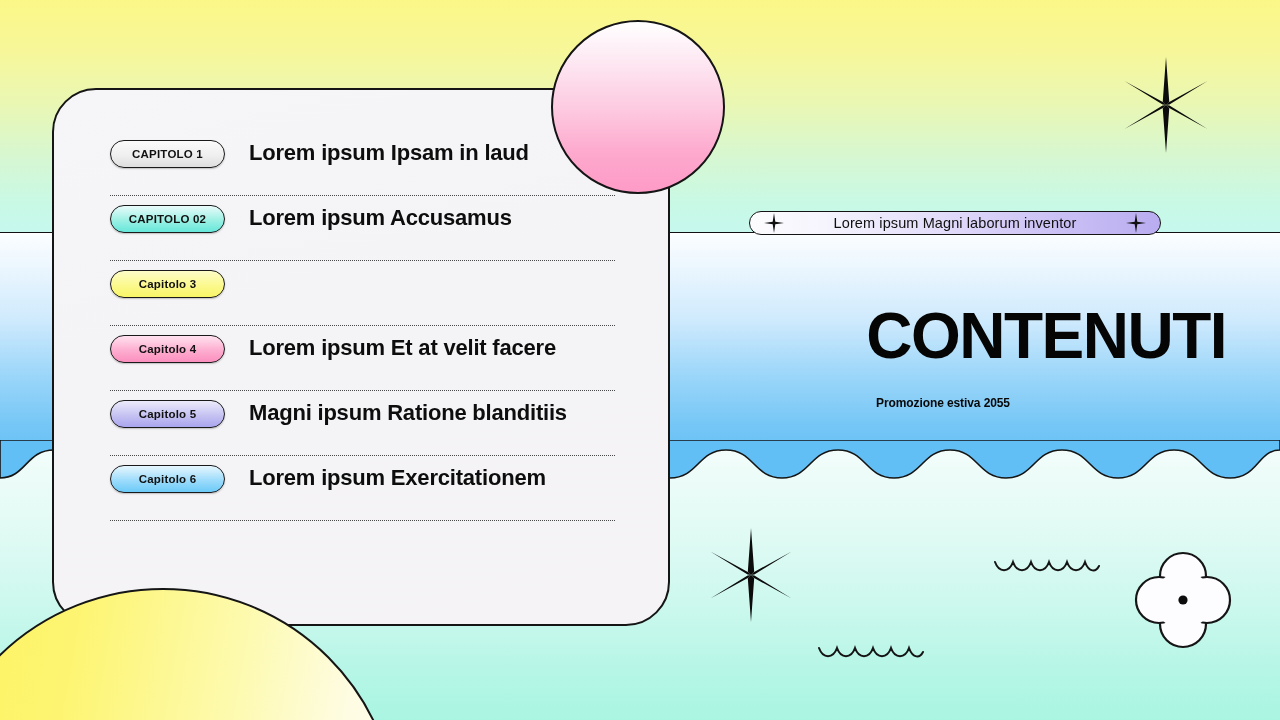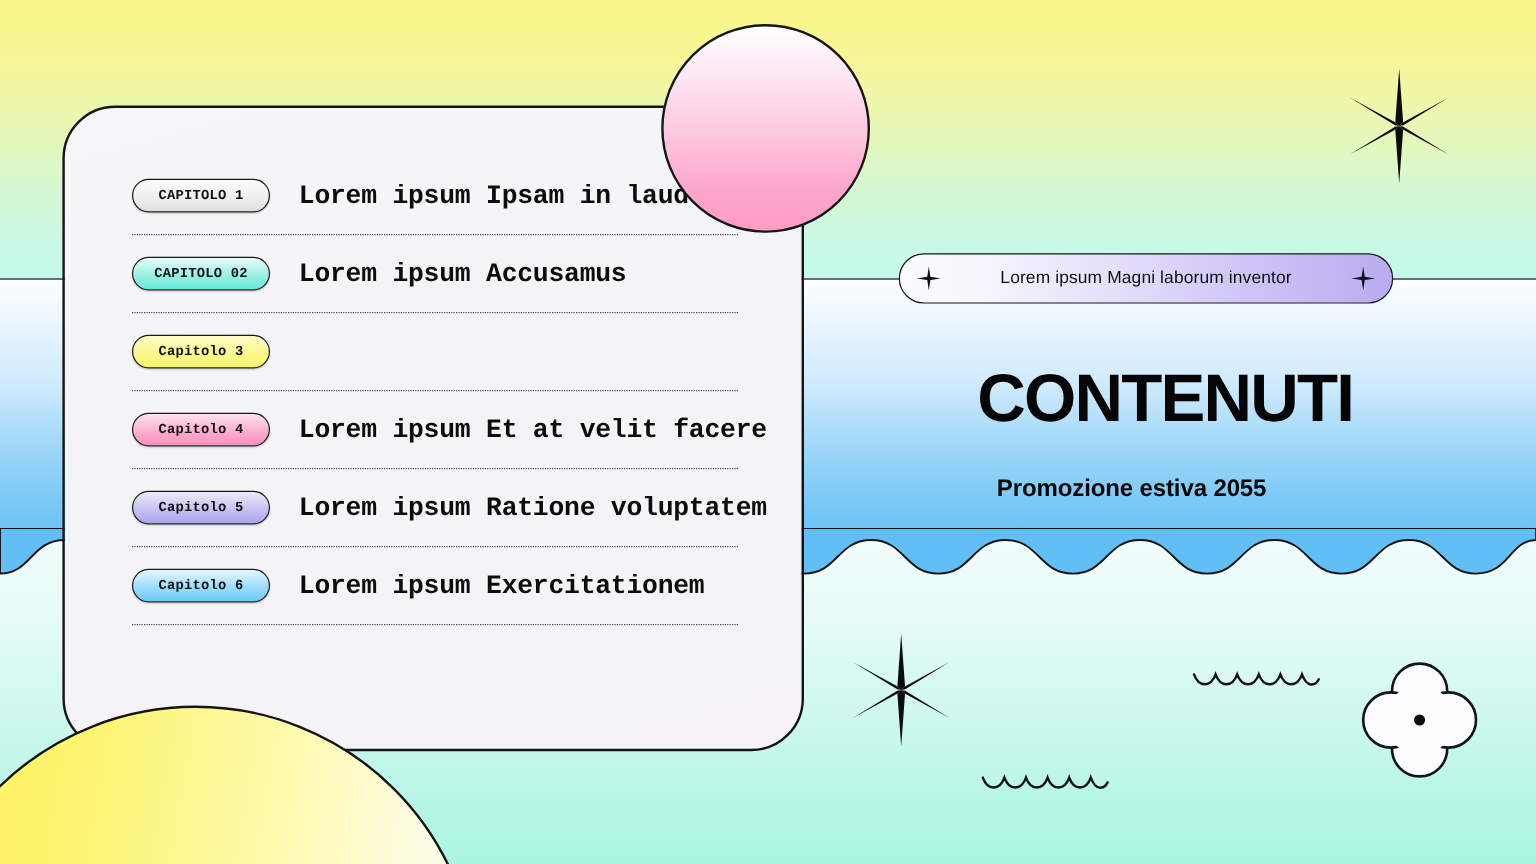--- a/index.html
+++ b/index.html
@@ -54,23 +54,22 @@
 
   
   .card {
     position:absolute; left:52px; top:88px; width:618px; height:538px;
     background:linear-gradient(165deg,#f6f5f7 0%,#f4f3f6 40%,#f5f3f6 100%);
     border:2.4px solid #151515; border-radius:44px;
     z-index:5;
   }
   .toc { position:absolute; left:56px; top:50px; width:505px; z-index:9; }
   .toc-row {
-    display:flex; align-items:center;
+    display:flex; 
     height:46px;
-    font-family:Liberation Mono, monospace;
   }
   .toc-sep { height:1px; border-top:1.6px dotted #2b2b2b; opacity:.85; margin:9px 0 9px 0; }
 
   .pill {
     width:115px; height:28px; border-radius:14px;
     border:1.5px solid #1a1a1a;
     display:flex; align-items:center; justify-content:center;
     font-size:11.5px; font-weight:bold; color:#111; letter-spacing:.2px;
     flex:0 0 auto;
     box-shadow:0 1px 1.5px rgba(0,0,0,.22);
@@ -83,38 +82,38 @@
   .pill.g6 { background:linear-gradient(180deg,#e6f6fe 0%,#9ddcfb 55%,#6ccaf8 100%); }
   .pill.g7 { background:linear-gradient(180deg,#fbfbfb 0%,#f0f0f0 55%,#e0e0e0 100%); }
 
   .toc-title {
     margin-left:24px; font-size:22px; font-weight:bold; color:#0d0d0d;
     letter-spacing:-.2px; white-space:nowrap;
   }
 
   
   .badge {
-    position:absolute; left:749px; top:211px; width:412px; height:42px;
+    position:absolute; left:749px; top:211px; width:412px; height:24px;
     border-radius:21px; border:1.6px solid #141414;
     background:linear-gradient(90deg,#fcfcfe 0%,#f6f4fd 18%,#e3ddfa 46%,#cdc3f5 72%,#b9acf0 100%);
     display:flex; align-items:center; justify-content:flex-start;
     padding:0 14px; z-index:9;
   }
   .badge-text {
     flex:1; text-align:center; font-size:14.5px; color:#101010;
     letter-spacing:.1px; white-space:nowrap;
   }
   .headline {
-    position:absolute; left:688px; top:305px; width:566px;
-    text-align:center; font-size:56px; font-weight:bold; color:#050505;
+    position:absolute; left:660px; top:305px; width:566px;
+    text-align:right; font-size:64px; font-weight:bold; color:#050505;
     letter-spacing:-1.5px; line-height:.98; z-index:9;
   }
   .subhead {
     position:absolute; left:660px; top:396px; width:566px;
-    text-align:center; font-size:20px; font-weight:bold; color:#080808;
+    text-align:center; font-size:12px; font-weight:bold; color:#080808;
     letter-spacing:-.1px; z-index:9;
   }
 </style>
 </head>
 <body>
 
 <div id="stage">
 
   <div class="bg-top"></div>
   <div class="bg-mid"></div>
@@ -189,21 +188,21 @@
       <div class="toc-sep"></div>
 
       <div class="toc-row">
         <div class="pill g4">Capitolo 4</div>
         <div class="toc-title">Lorem ipsum Et at velit facere</div>
       </div>
       <div class="toc-sep"></div>
 
       <div class="toc-row">
         <div class="pill g5">Capitolo 5</div>
-        <div class="toc-title">Lorem ipsum Ratione voluptatem</div>
+        <div class="toc-title">Magni ipsum Ratione blanditiis</div>
       </div>
       <div class="toc-sep"></div>
 
       <div class="toc-row">
         <div class="pill g6">Capitolo 6</div>
         <div class="toc-title">Lorem ipsum Exercitationem</div>
       </div>
       <div class="toc-sep"></div>
 
 

